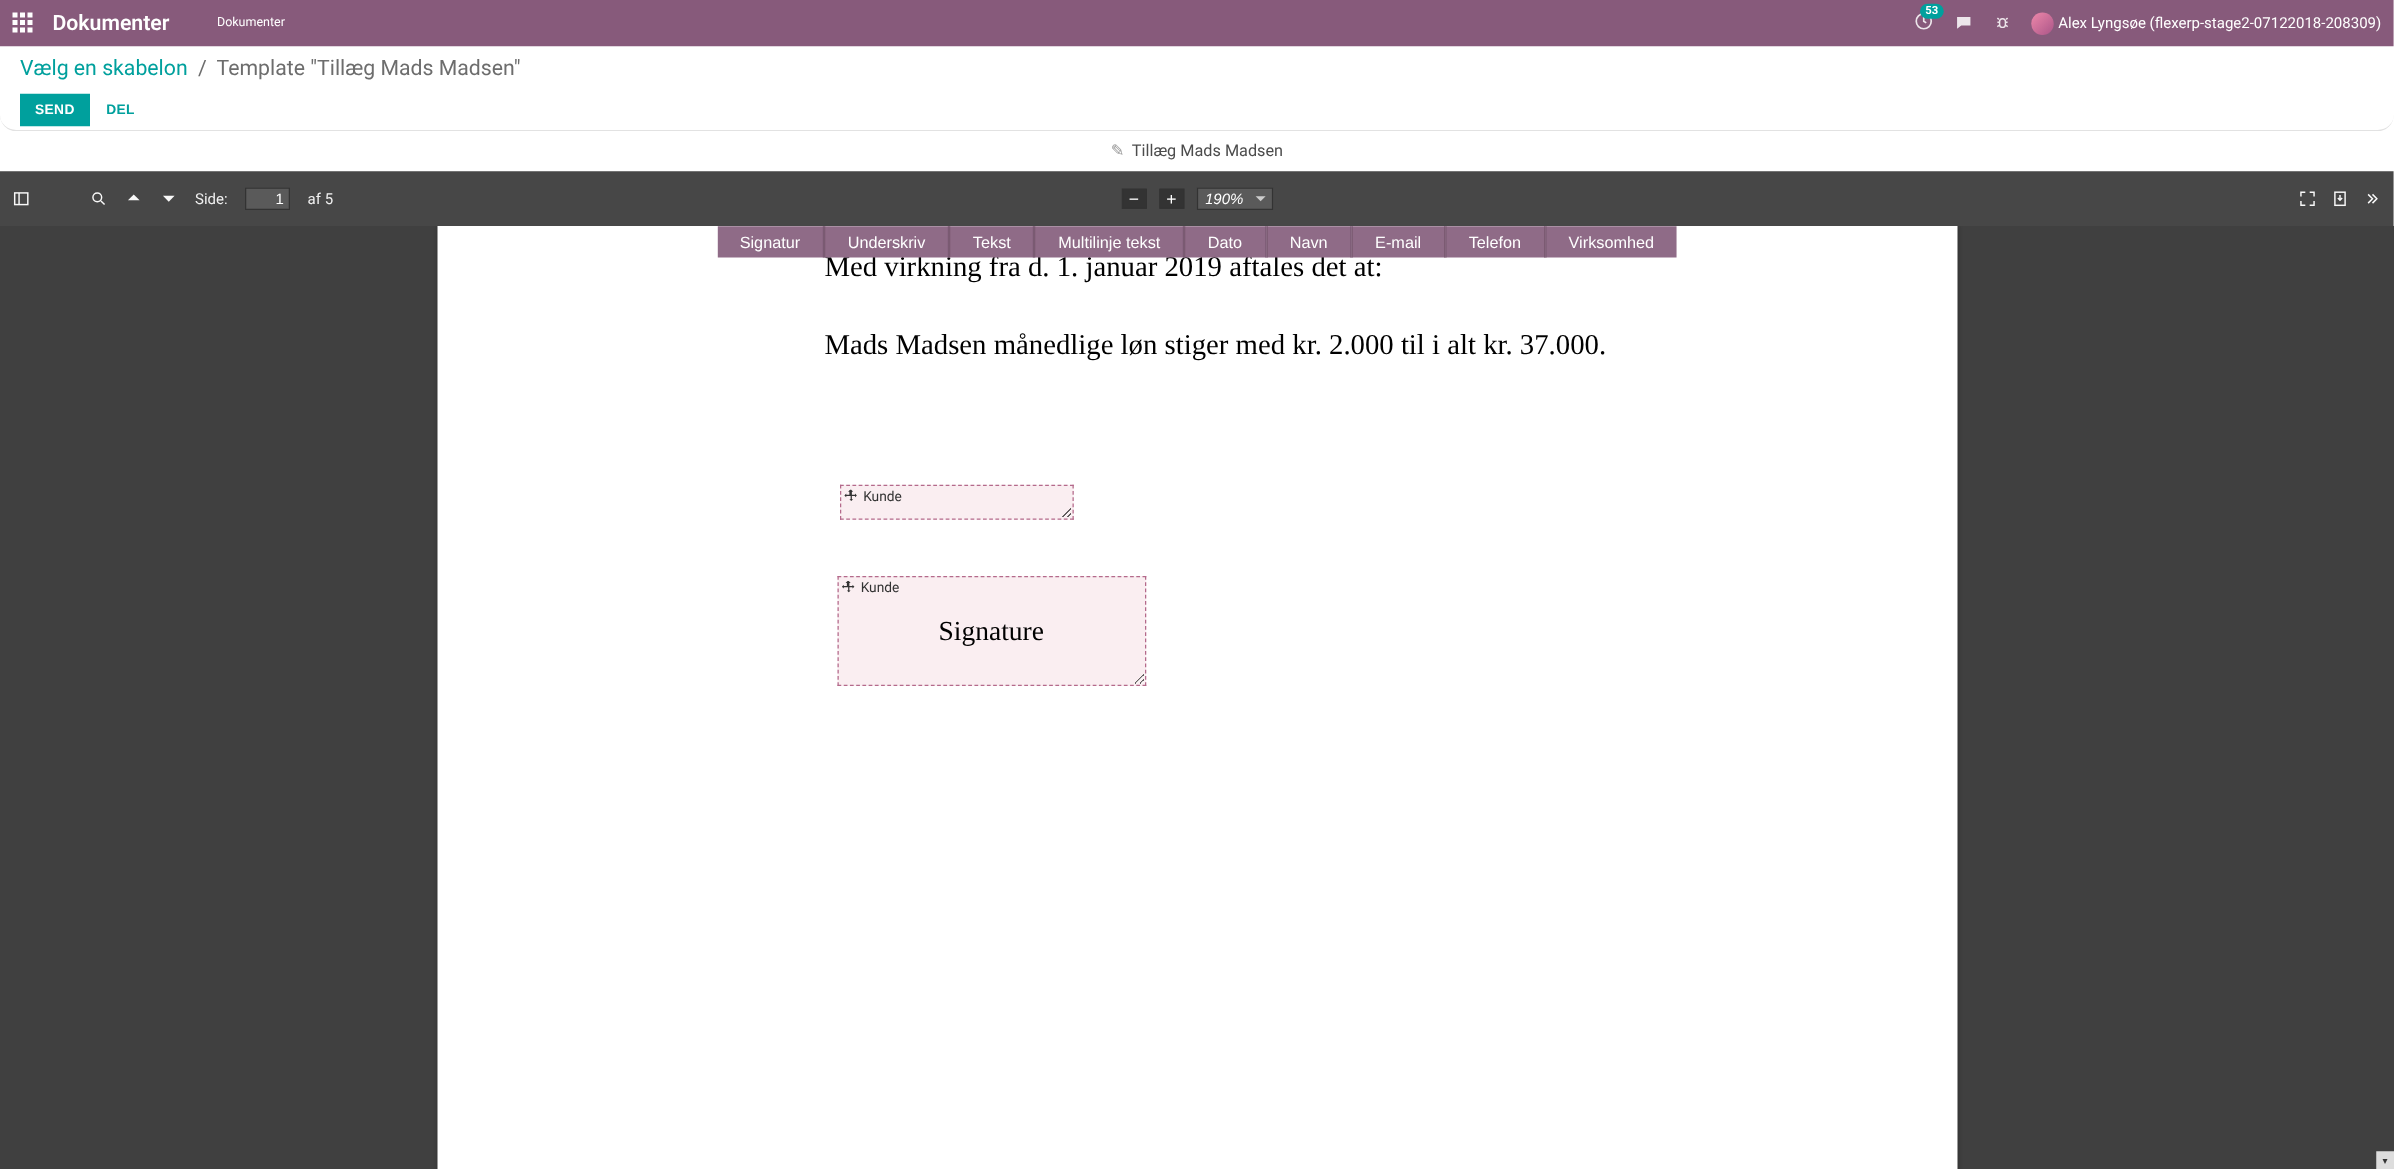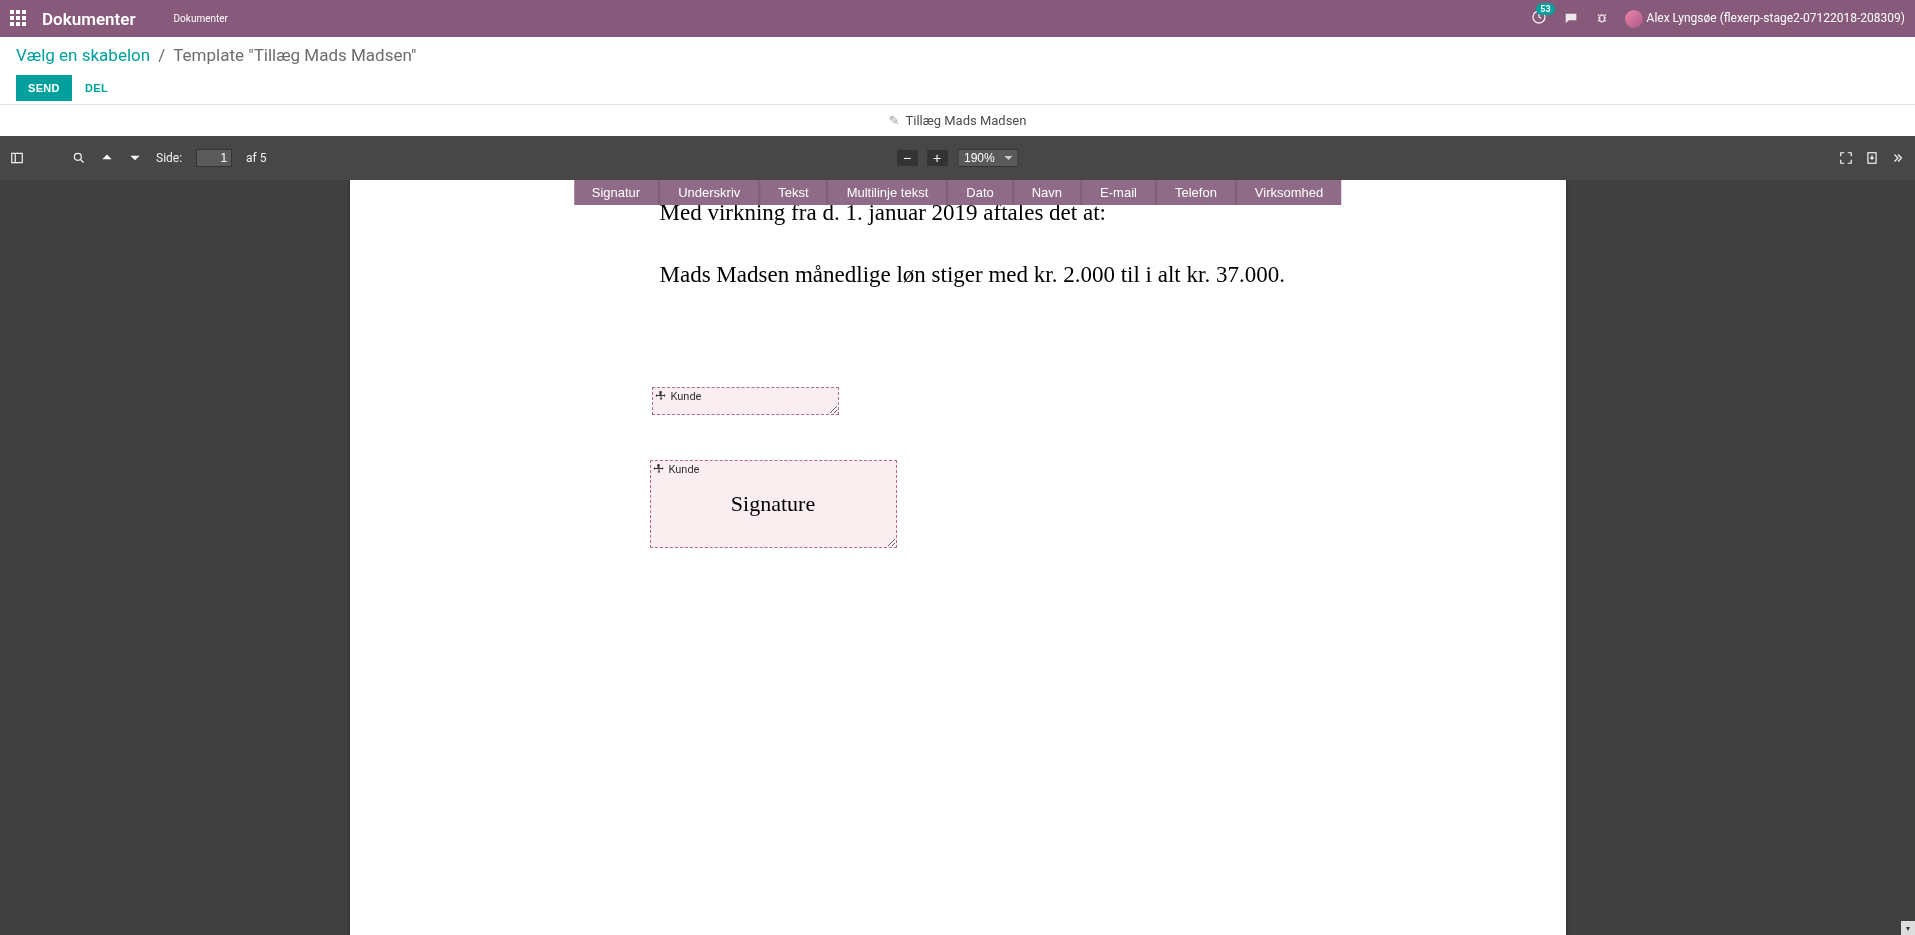--- a/index.html
+++ b/index.html
@@ -13,61 +13,61 @@
   .brand { font-size: 17px; font-weight: 600; color: #fff; }
   .nav-link { color: #fff; font-size: 10px; cursor: pointer; margin-left: 24px; }
   .topbar-right { display: flex; align-items: center; gap: 16px; }
   .topbar-right svg { fill: #fff; opacity: .85; }
   .badge-wrap { position: relative; }
   .badge { position: absolute; top: -6px; right: -8px; background: #00a09d; color: #fff; font-size: 9px; font-weight: 700; padding: 1px 4px; border-radius: 8px; }
   .avatar { width: 18px; height: 18px; border-radius: 50%; background: linear-gradient(135deg,#e8a 0%,#a58 100%); display: inline-block; vertical-align: middle; margin-right: 4px; }
   .user { color: #fff; font-size: 12px; cursor: pointer; }
 
   
-  .crumb-row { position: relative; padding: 8px 16px 0 16px; border-bottom: 1px solid #e2e2e2; height: 68px; }
+  .crumb-row { position: relative; padding: 8px 16px 0 16px; border-bottom: 1px solid #e2e2e2; height: 68px; border-radius: 13px; }
   .breadcrumb { font-size: 17px; color: #6d6d6d; }
   .breadcrumb a { color: #00a09d; text-decoration: none; cursor: pointer; }
   .breadcrumb .sep { color: #6d6d6d; margin: 0 4px; }
   .actions { margin-top: 10px; }
   .btn-primary { background: #00a09d; color: #fff; border: none; font-size: 11px; font-weight: 700; padding: 7px 12px; cursor: pointer; letter-spacing: .3px; }
   .btn-link { background: none; border: none; color: #00a09d; font-size: 11px; font-weight: 700; padding: 7px 10px; cursor: pointer; letter-spacing: .3px; }
 
   
   .title-row { display:flex; align-items:center; justify-content:center; gap:6px; padding: 8px 0; font-size: 13px; color:#4c4c4c; }
   .title-row .pencil { color:#999; }
 
   
   .pdf-toolbar { background: #474747; color: #f9f9f9; height: 44px; display: flex; align-items: center; padding: 0 10px; font-size: 12px; position: relative; }
   .toolbar-left { display: flex; align-items: center; gap: 14px; }
   .toolbar-center { position: absolute; left: 50%; transform: translateX(-50%); display: flex; align-items: center; gap: 10px; }
   .toolbar-right { margin-left: auto; display: flex; align-items: center; gap: 12px; }
   .pdf-toolbar .ico { width:14px; height:14px; fill:#f9f9f9; cursor:pointer; display:block; }
   .page-label { color:#f0f0f0; }
   .page-input { width: 36px; height: 18px; background:#5a5a5a; border:1px solid #333; color:#fff; text-align:right; padding:0 4px; font-size:12px; }
-  .zoom-select { background:#5a5a5a; border:1px solid #333; color:#fff; height:18px; font-size:12px; padding:0 22px 0 6px; appearance:none; position:relative; }
+  .zoom-select { background:#5a5a5a; border:1px solid #333; color:#fff; height:18px; font-size:12px; padding:0 22px 0 6px; appearance:none; position:relative;font-style:italic; }
   .zoom-wrap { position:relative; }
   .zoom-wrap::after { content:""; position:absolute; right:6px; top:50%; width:0;height:0;border-left:4px solid transparent;border-right:4px solid transparent;border-top:4px solid #ccc; transform:translateY(-50%); pointer-events:none; }
   .sign-btn { background:#333; border:1px solid #333; width:20px; height:16px; font-size:14px; line-height:12px; text-align:center; cursor:pointer; color:#fff; }
 
   
   .field-strip { position:absolute; left:50%; transform:translateX(-50%); top:0; display:flex; z-index:10; }
   .field-tab { background:#8f6b87; color:#fff; font-size:13px; padding:5px 18px; border:none; cursor:pointer; border-left:1px solid #7a5a72; border-right:1px solid #7a5a72; }
   .field-tab:first-child { border-left:none;text-align:center; }
   .field-tab:last-child { border-right:none; }
 
   
   .canvas-outer { position:relative; height: calc(100% - 37px - 68px - 32px - 26px); background:#fff; }
   .canvas-scroll { position:absolute; inset:0; overflow:auto; }
   .pdf-bg { position:relative; min-height: 100%; background:#404040; display:flex; justify-content:center; }
   .page { background:#fff; width:1216px; min-height: 1400px; position:relative; margin-top:0; box-shadow: 0 0 4px rgba(0,0,0,.4); padding-top: 0; }
   .doc-text { position:absolute; left:310px; font-family: Georgia, 'Times New Roman', serif; font-size:23px; color:#000; }
   #line1 { top: 20px; }
   #line2 { top: 82px; }
 
-  .dropzone { position:absolute; background:#faeef1; border:1px dashed #b46a8b; resize: both; overflow:auto; cursor:move; }
+  .dropzone { position:absolute; background:#faeef1; border:1px dashed #b46a8b; resize: both; overflow:auto; cursor:move;margin-left:20px; }
   .dropzone .handle { position:absolute; top:2px; left:2px; width:12px; height:12px; }
   .dropzone .role { position:absolute; top:2px; left:18px; font-size:11px; color:#333; }
   .dropzone .center-label { position:absolute; inset:0; display:flex; align-items:center; justify-content:center; font-family: Georgia, 'Times New Roman', serif; font-size:22px; color:#000; pointer-events:none; }
   #dz-text { left:302px; top:207px; width:187px; height:28px; }
   #dz-sig  { left:300px; top:280px; width:247px; height:88px; }
 
   .scroll-hint { position:fixed; right:0; bottom:0; width:14px; height:14px; background:#ddd; display:flex; align-items:center; justify-content:center; font-size:8px; color:#333; }
 </style>
 </head>
 <body>

